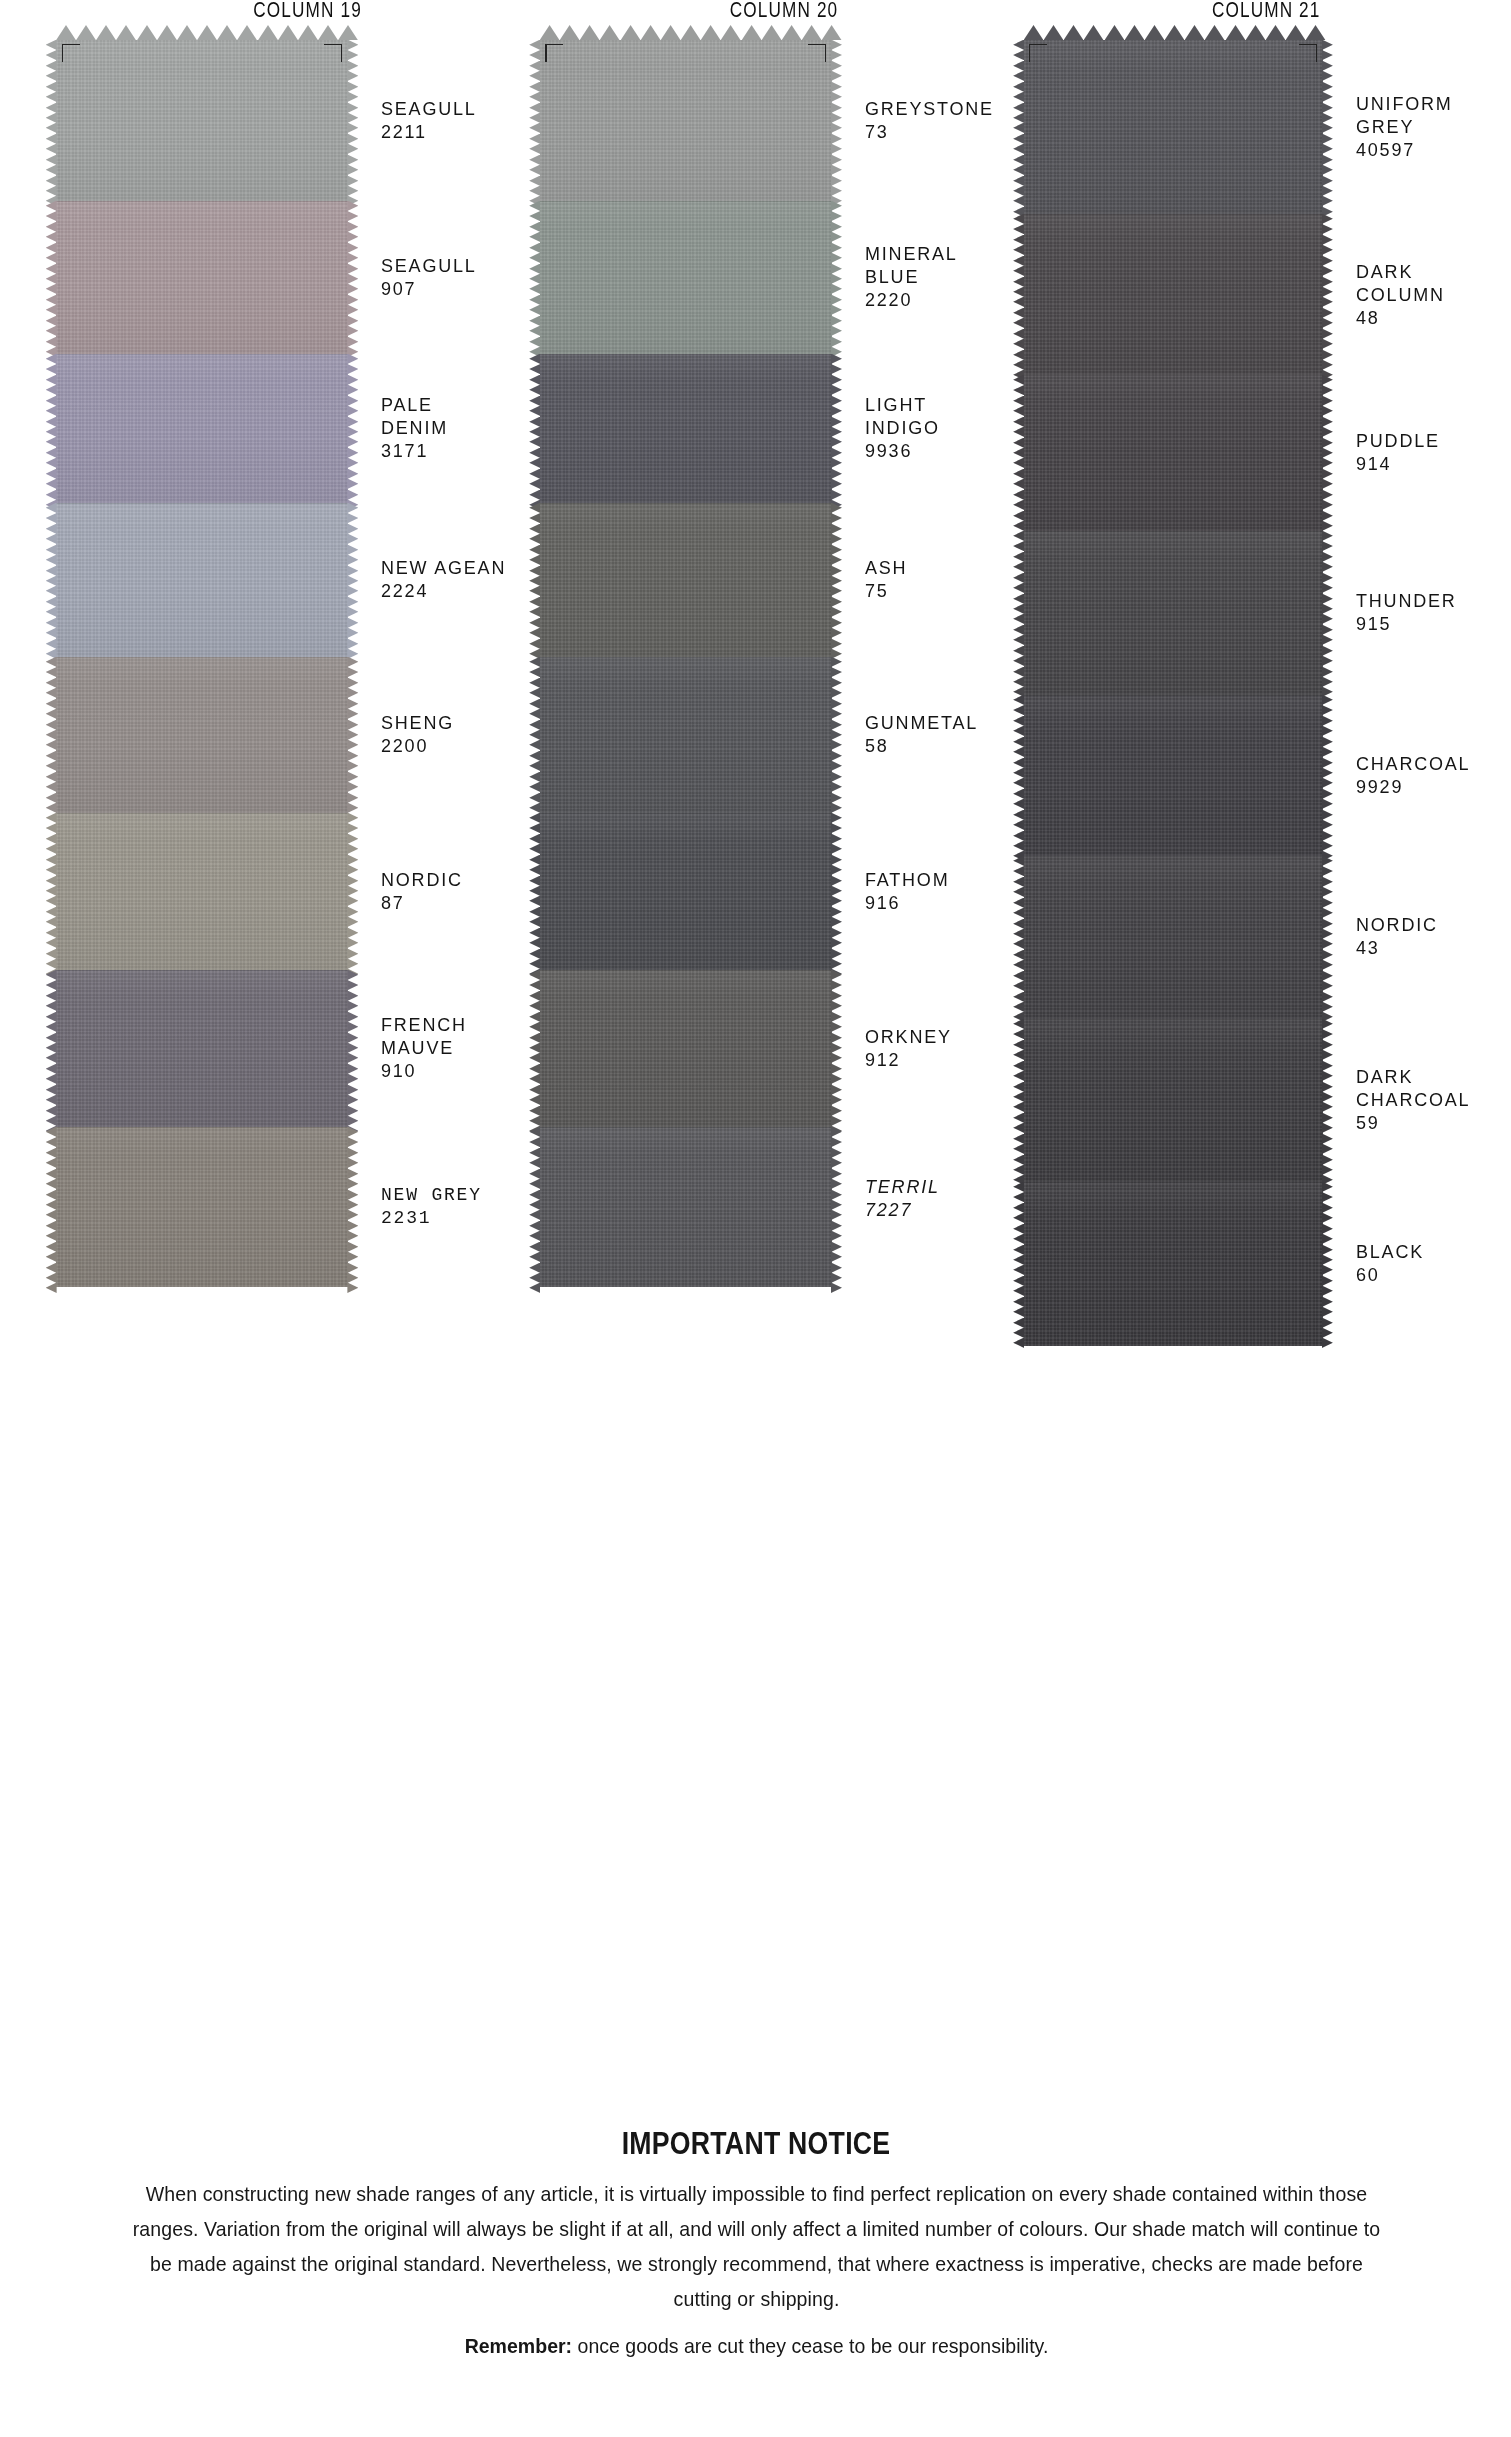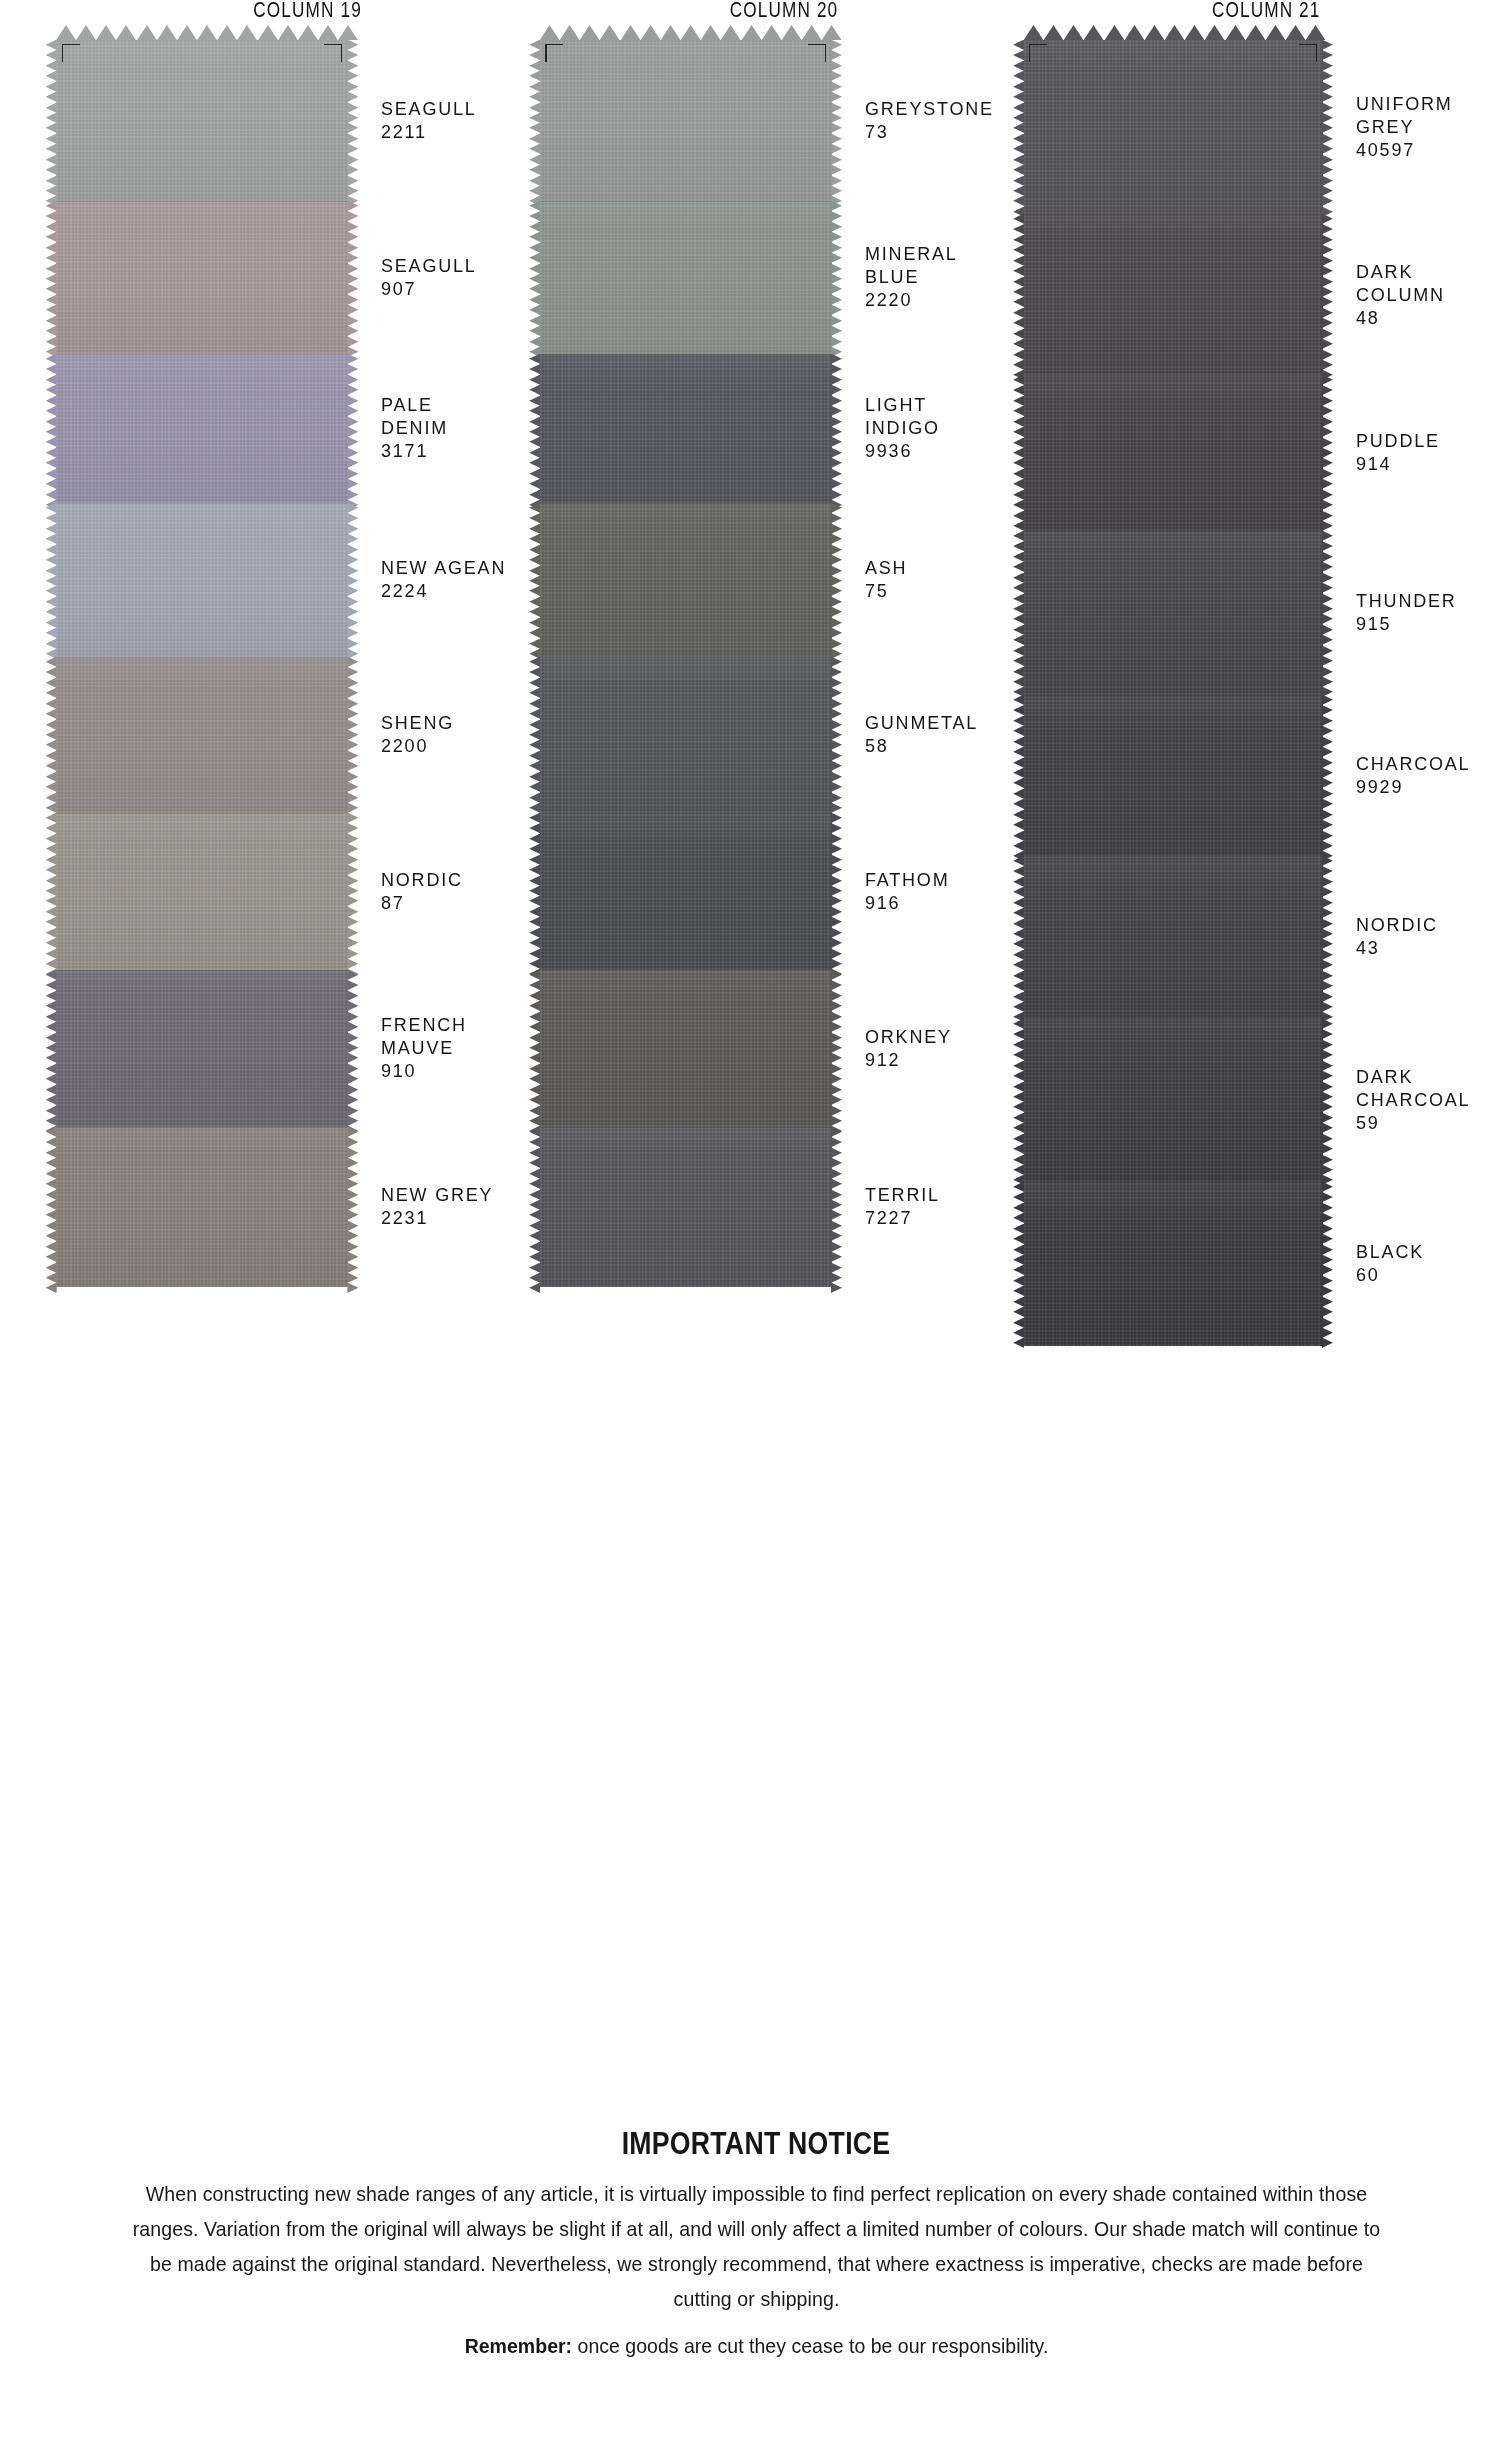--- a/index.html
+++ b/index.html
@@ -507,21 +507,21 @@
               <div class="tooth" style="top: 146px; background: rgb(110, 106, 116);"></div>
               <div class="tooth" style="top: 156px; background: rgb(110, 106, 116);"></div>
             </div>
           </div>
           <div class="label" style="top: 44px;">
             <span class="nm">FRENCH</span>
             <span class="nm">MAUVE</span>
             <span class="cd">910</span>
           </div>
         </div>
-        <div class="swrow" style="height: 160px;">
+        <div class="swrow" style="height: 160px; font-family: Liberation Mono, monospace;">
           <div class="band" style="top: 0px; height: 160px; background: rgb(135, 129, 122);">
             <div class="fill"></div>
             <div class="sheen"></div>
             <div class="seam"></div>
             <div class="pink-l">
               <div class="tooth" style="top: 0px; background: rgb(135, 129, 122);"></div>
               <div class="tooth" style="top: 10.4px; background: rgb(135, 129, 122);"></div>
               <div class="tooth" style="top: 21px; background: rgb(135, 129, 122);"></div>
               <div class="tooth" style="top: 31px; background: rgb(135, 129, 122);"></div>
               <div class="tooth" style="top: 42px; background: rgb(135, 129, 122);"></div>
@@ -949,21 +949,21 @@
               <div class="tooth" style="top: 83px; background: rgb(86, 86, 90);"></div>
               <div class="tooth" style="top: 94px; background: rgb(86, 86, 90);"></div>
               <div class="tooth" style="top: 104px; background: rgb(86, 86, 90);"></div>
               <div class="tooth" style="top: 115px; background: rgb(86, 86, 90);"></div>
               <div class="tooth" style="top: 125px; background: rgb(86, 86, 90);"></div>
               <div class="tooth" style="top: 136px; background: rgb(86, 86, 90);"></div>
               <div class="tooth" style="top: 146px; background: rgb(86, 86, 90);"></div>
               <div class="tooth" style="top: 156px; background: rgb(86, 86, 90);"></div>
             </div>
           </div>
-          <div class="label" style="top: 57px;">
+          <div class="label" style="top: 49px; font-style: italic;">
             <span class="nm">TERRIL</span>
             <span class="cd">7227</span>
           </div>
         </div>
       </div>
   </div>
 
   <div class="col" id="col-2">
     <div class="col-header">COLUMN 21</div>
     <div class="stack">

